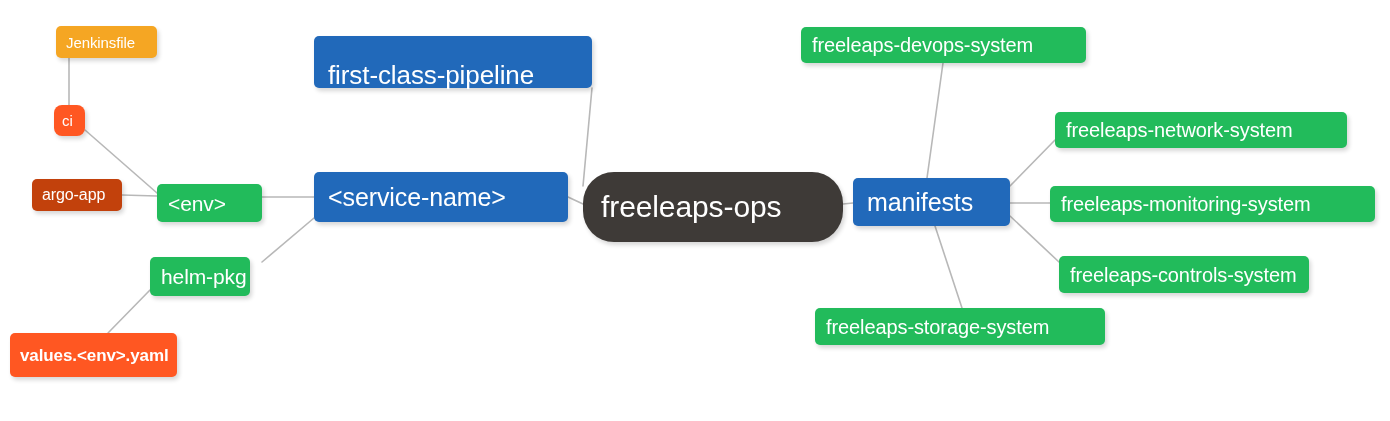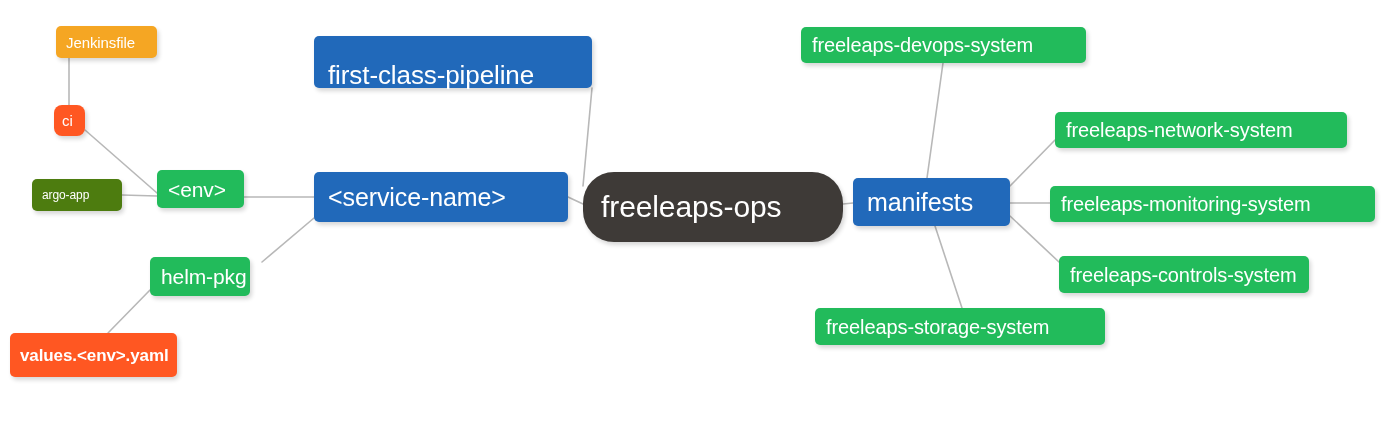--- a/index.html
+++ b/index.html
@@ -70,30 +70,30 @@
   <div id="node-layer">
       <div class="node" style="left: 583px; top: 172px; width: 260px; height: 70px; background: rgb(62, 58, 55); font-size: 30px; padding-left: 18px; padding-right: 18px; border-radius: 31px;">
         <span class="node-label">freeleaps-ops</span>
       </div>
       <div class="node" style="left: 314px; top: 36px; width: 278px; height: 52px; background: rgb(33, 105, 186); font-size: 26px; padding-left: 14px; padding-right: 14px; align-items: flex-end;">
         <span class="node-label">first-class-pipeline</span>
       </div>
       <div class="node" style="left: 314px; top: 172px; width: 254px; height: 50px; background: rgb(33, 105, 186); font-size: 25px; padding-left: 14px; padding-right: 14px;">
         <span class="node-label">&lt;service-name&gt;</span>
       </div>
-      <div class="node" style="left: 157px; top: 170px; width: 87px; height: 38px; background: rgb(34, 187, 91); font-size: 21px; padding-left: 11px; padding-right: 11px;">
+      <div class="node" style="left: 157px; top: 184px; width: 105px; height: 38px; background: rgb(34, 187, 91); font-size: 21px; padding-left: 11px; padding-right: 11px;">
         <span class="node-label">&lt;env&gt;</span>
       </div>
       <div class="node" style="left: 54px; top: 105px; width: 31px; height: 31px; background: rgb(255, 87, 34); font-size: 15px; padding-left: 8px; padding-right: 8px; border-radius: 8px;">
         <span class="node-label">ci</span>
       </div>
       <div class="node" style="left: 18px; top: 26px; width: 101px; height: 32px; background: rgb(245, 166, 35); font-size: 15px; padding-left: 10px; padding-right: 10px; margin-left: 38px;">
         <span class="node-label">Jenkinsfile</span>
       </div>
-      <div class="node" style="left: 32px; top: 179px; width: 90px; height: 32px; background: #4d7c0f; font-size: 12px; padding-left: 10px; padding-right: 10px;">
+      <div class="node" style="left: 32px; top: 179px; width: 90px; height: 32px; background: #c2410c; font-size: 16px; padding-left: 10px; padding-right: 10px;">
         <span class="node-label">argo-app</span>
       </div>
       <div class="node" style="left: 150px; top: 257px; width: 100px; height: 39px; background: rgb(34, 187, 91); font-size: 21px; padding-left: 11px; padding-right: 11px;">
         <span class="node-label">helm-pkg</span>
       </div>
       <div class="node" style="left: 10px; top: 333px; width: 167px; height: 44px; background: rgb(255, 87, 34); font-size: 17px; padding-left: 10px; padding-right: 10px; font-weight: bold;">
         <span class="node-label">values.&lt;env&gt;.yaml</span>
       </div>
       <div class="node" style="left: 853px; top: 178px; width: 157px; height: 48px; background: rgb(33, 105, 186); font-size: 25px; padding-left: 14px; padding-right: 4px;">
         <span class="node-label">manifests</span>

